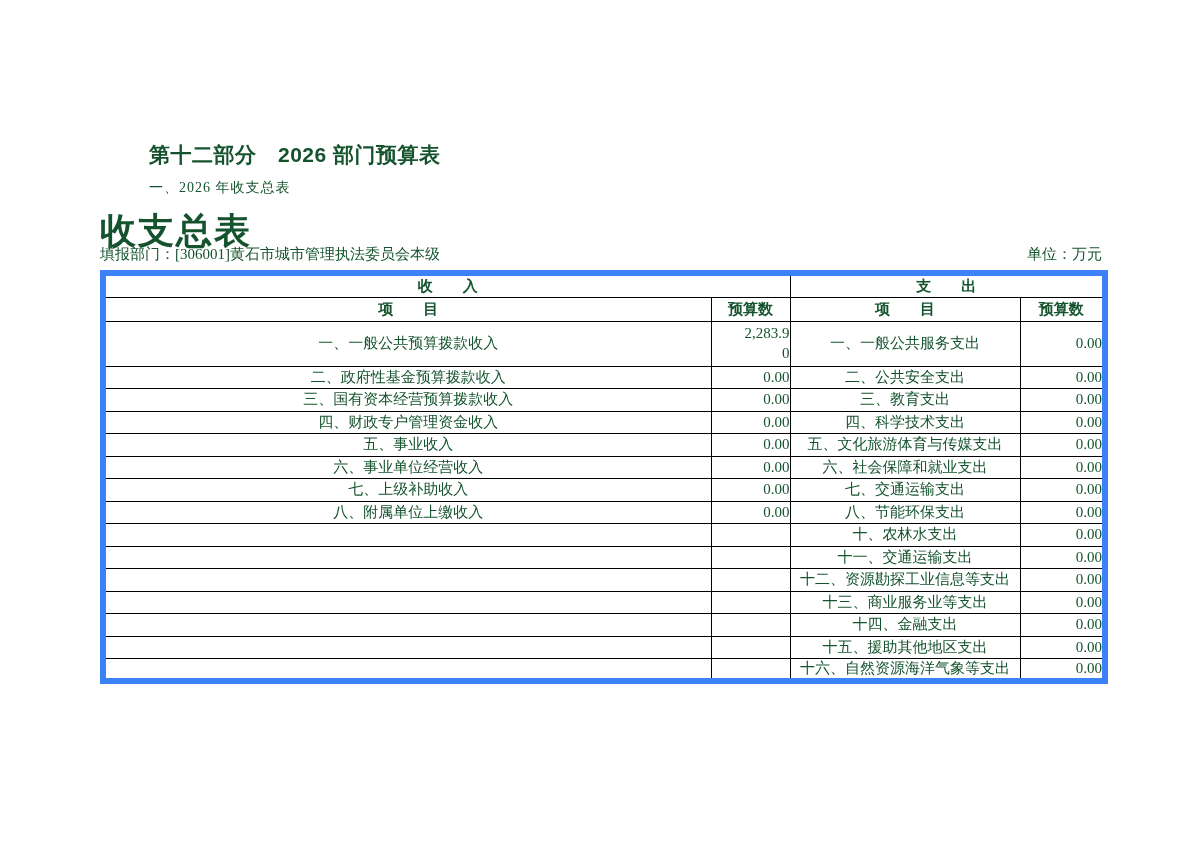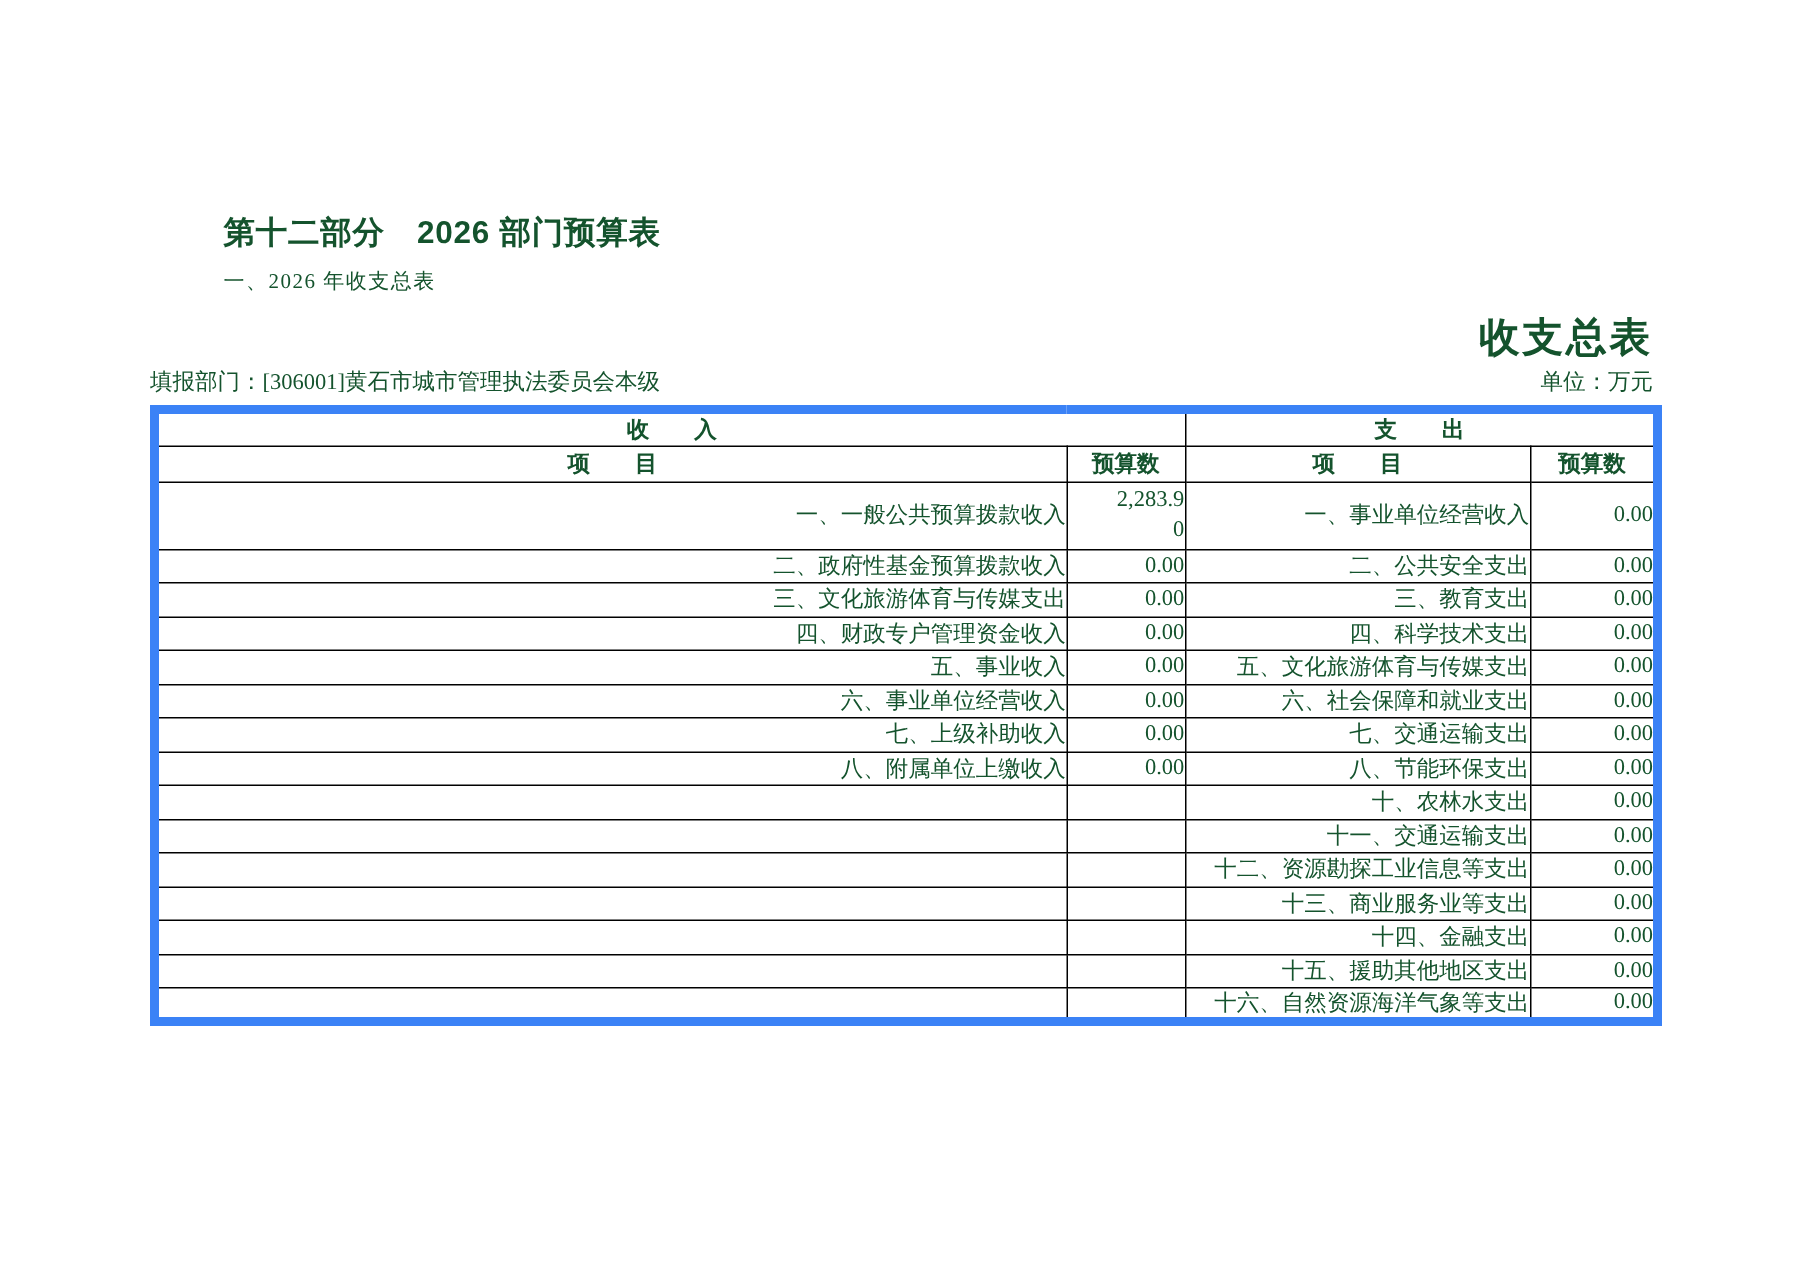--- a/index.html
+++ b/index.html
@@ -29,23 +29,23 @@
     top: 179px;
     font-size: 14px;
     letter-spacing: 1px;
     white-space: pre;
   }
   .table-title {
     position: absolute;
     left: 100px;
     width: 1002px;
     top: 207px;
-    text-align: right;
+    text-align: left;
     font-weight: bold;
-    font-size: 27px;
+    font-size: 36px;
     letter-spacing: 2px;
   }
   .meta-row {
     position: absolute;
     left: 100px;
     top: 245px;
     width: 1002px;
     display: flex;
     justify-content: space-between;
     font-size: 15px;
@@ -67,21 +67,21 @@
     vertical-align: middle;
   }
   table.budget thead tr { height: 24px; }
   table.budget thead th {
     font-weight: bold;
     text-align: center;
     white-space: pre;
   }
   table.budget tbody tr { height: 22.5px; }
   table.budget tbody tr.first { height: 45px; }
-  td.item { text-align: right; padding-left: 8px; white-space: nowrap; }
+  td.item { text-align: center; padding-left: 8px; white-space: nowrap; }
   td.val  { text-align: right; padding-right: 5px; }
   tr.first td.val-in {
     padding-left: 26px;
     word-break: break-all;
     line-height: 1.3;
   }
   .page-number {
     position: absolute;
     left: 0;
     top: 760px;
@@ -122,31 +122,31 @@
         <th>项　　目</th>
         <th>预算数</th>
         <th>项　　目</th>
         <th>预算数</th>
       </tr>
     </thead>
     <tbody>
         <tr class="first">
           <td class="item">一、一般公共预算拨款收入</td>
           <td class="val val-in">2,283.90</td>
-          <td class="item">一、事业单位经营收入</td>
+          <td class="item">一、一般公共服务支出</td>
           <td class="val val-ex">0.00</td>
         </tr>
         <tr>
           <td class="item">二、政府性基金预算拨款收入</td>
           <td class="val val-in">0.00</td>
           <td class="item">二、公共安全支出</td>
           <td class="val val-ex">0.00</td>
         </tr>
         <tr>
-          <td class="item">三、文化旅游体育与传媒支出</td>
+          <td class="item">三、国有资本经营预算拨款收入</td>
           <td class="val val-in">0.00</td>
           <td class="item">三、教育支出</td>
           <td class="val val-ex">0.00</td>
         </tr>
         <tr>
           <td class="item">四、财政专户管理资金收入</td>
           <td class="val val-in">0.00</td>
           <td class="item">四、科学技术支出</td>
           <td class="val val-ex">0.00</td>
         </tr>

